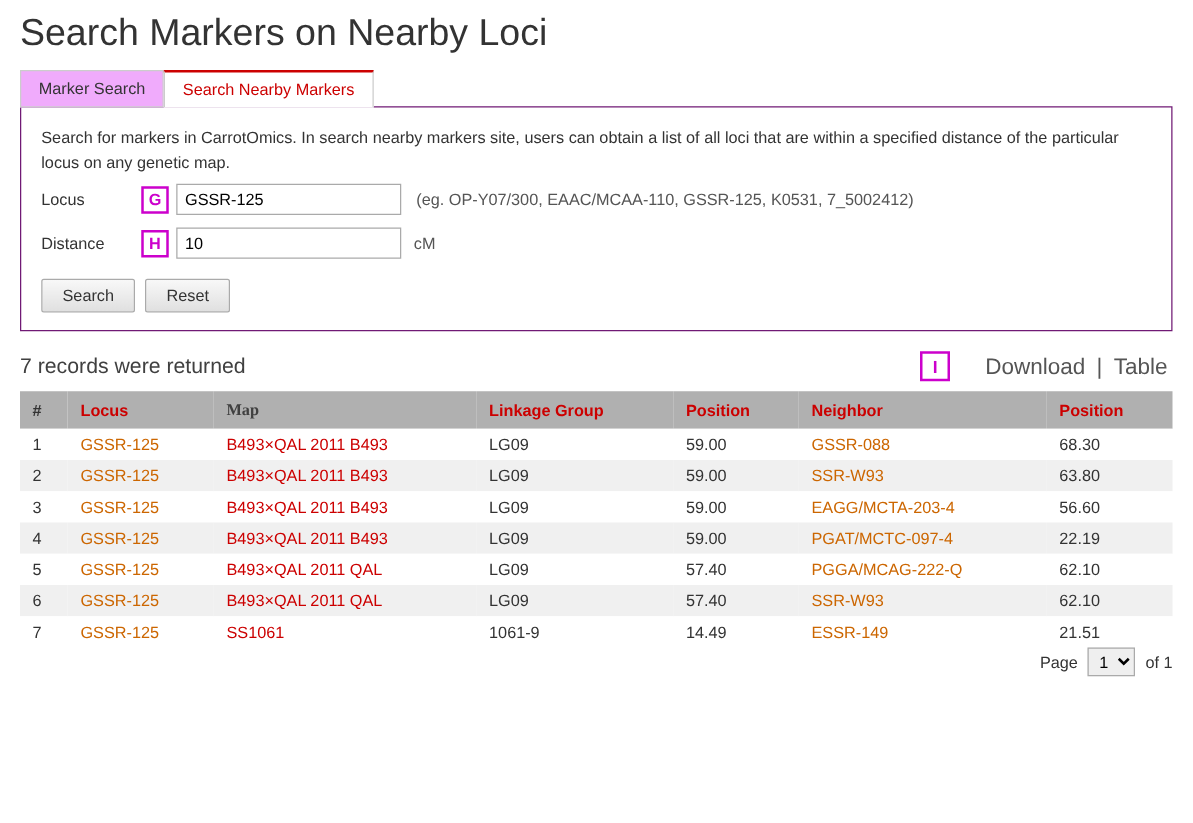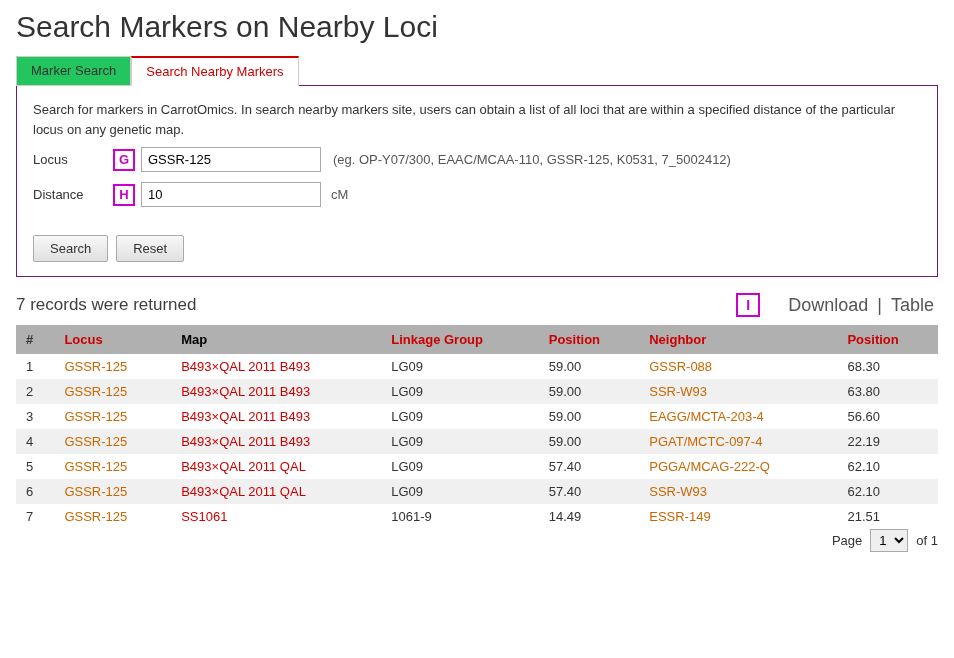--- a/index.html
+++ b/index.html
@@ -15,21 +15,21 @@
       font-size: 13px;
       background: #f5f5f5;
       color: #333;
     }
     .tab.active {
       background: #fff;
       border-bottom: 1px solid #fff;
       color: #c00;
       border-top: 2px solid #c00;
     }
-    .tab:not(.active) { background: #22c55e; }
+    .tab:not(.active) { background: #f0abfc; }
     
     .search-box {
       border: 1px solid #701a75;
       padding: 14px 16px;
       margin-top: -1px;
       margin-bottom: 16px;
     }
     
     .description { margin-bottom: 8px; color: #333; line-height: 1.5; }
     
@@ -52,21 +52,21 @@
     }
     .form-input {
       border: 1px solid #aaa;
       padding: 4px 6px;
       font-size: 13px;
       width: 180px;
     }
     .form-hint { margin-left: 12px; color: #555; font-size: 13px; }
     .form-unit { margin-left: 10px; color: #555; }
     
-    .btn-row { display: flex; gap: 8px; margin-top: 28px; }
+    .btn-row { display: flex; gap: 8px; margin-top: 16px; }
     .btn {
       padding: 5px 16px;
       font-size: 13px;
       border: 1px solid #aaa;
       background: linear-gradient(to bottom, #f8f8f8, #e0e0e0);
       cursor: pointer;
       border-radius: 2px;
       color: #333;
     }
     
@@ -172,21 +172,21 @@
       <a href="#">Table</a>
     </div>
   </div>
 </div>
 
 <table>
   <thead>
     <tr>
       <th>#</th>
       <th style="color:#cc0000;">Locus</th>
-      <th style="color:#000000;">Map</th>
+      <th style="color:#404040;font-family:Liberation Serif, serif;">Map</th>
       <th style="color:#cc0000;">Linkage Group</th>
       <th style="color:#cc0000;">Position</th>
       <th style="color:#cc0000;">Neighbor</th>
       <th style="color:#cc0000;">Position</th>
     </tr>
   </thead>
   <tbody id="table-body">
   <tr>
       <td>1</td>
       <td><a href="#" class="link-orange">GSSR-125</a></td>

